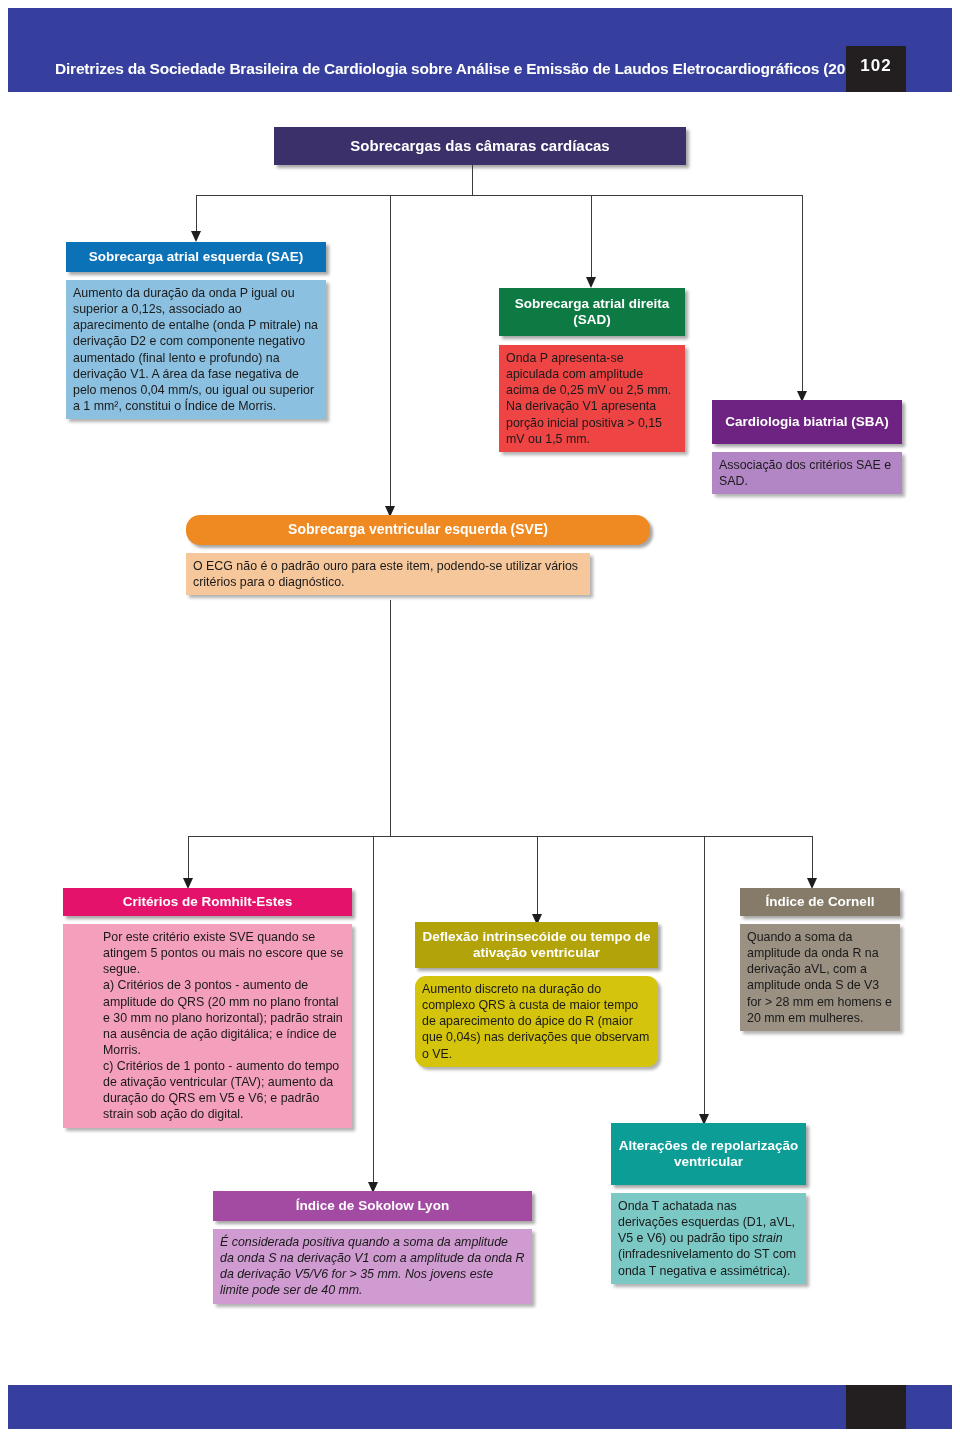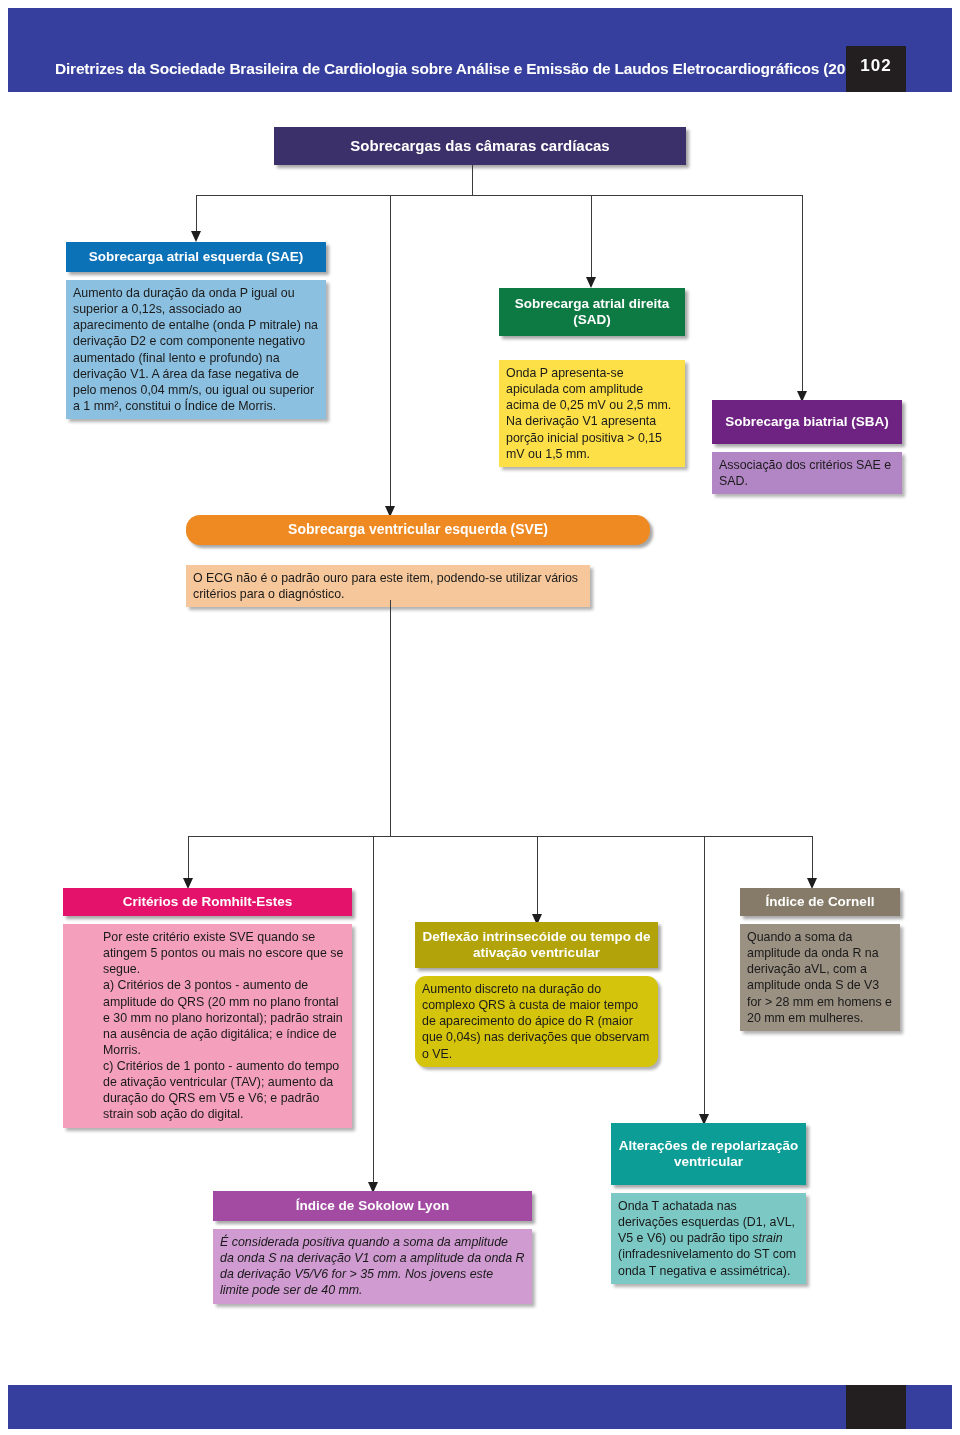--- a/index.html
+++ b/index.html
@@ -104,35 +104,35 @@
 
 <div class="node" style="left:66px;top:242px;width:260px;">
   <div class="hdrbox" style="width:260px;height:30px;background:#0c72b8;font-size:13.5px;">Sobrecarga atrial esquerda (SAE)</div>
   <div class="bodybox" style="top:38px;width:260px;background:#8cc0e0;font-size:12.4px;">
     <p>Aumento da duração da onda P igual ou superior a 0,12s, associado ao aparecimento de entalhe (onda P mitrale) na derivação D2 e com componente negativo aumentado (final lento e profundo) na derivação V1. A área da fase negativa de pelo menos 0,04 mm/s, ou igual ou superior a 1 mm², constitui o Índice de Morris.</p>
   </div>
 </div>
 
 <div class="node" style="left:499px;top:288px;width:186px;">
   <div class="hdrbox" style="width:186px;height:48px;background:#0e7a43;font-size:13.5px;">Sobrecarga atrial direita (SAD)</div>
-  <div class="bodybox" style="top:72px;width:186px;background:#fde047;font-size:12.4px;">
+  <div class="bodybox" style="top:57px;width:186px;background:#ef4444;font-size:12.4px;">
     <p>Onda P apresenta-se apiculada com amplitude acima de 0,25 mV ou 2,5 mm. Na derivação V1 apresenta porção inicial positiva &gt; 0,15 mV ou 1,5 mm.</p>
   </div>
 </div>
 
 <div class="node" style="left:712px;top:400px;width:190px;">
-  <div class="hdrbox" style="width:190px;height:44px;background:#6e2282;font-size:13.5px;">Sobrecarga biatrial (SBA)</div>
+  <div class="hdrbox" style="width:190px;height:44px;background:#6e2282;font-size:13.5px;">Cardiologia biatrial (SBA)</div>
   <div class="bodybox" style="top:52px;width:190px;background:#b285c4;font-size:12.4px;">
     <p>Associação dos critérios SAE e SAD.</p>
   </div>
 </div>
 
 <div class="node" style="left:186px;top:515px;width:404px;">
   <div class="hdrbox" style="width:464px;height:30px;background:#ef8a22;font-size:14px;border-radius:14px;">Sobrecarga ventricular esquerda (SVE)</div>
-  <div class="bodybox" style="top:38px;width:404px;background:#f6c79a;font-size:12.4px;margin-top:12px;">
+  <div class="bodybox" style="top:38px;width:404px;background:#f6c79a;font-size:12.4px;">
     <p>O ECG não é o padrão ouro para este item, podendo-se utilizar vários critérios para o diagnóstico.</p>
   </div>
 </div>
 
 <div class="vline" style="left:390px;top:600px;height:236px;"></div>
 <div class="hline" style="left:188px;top:836px;width:625px;"></div>
 
 <div class="vline" style="left:188px;top:836px;height:44px;"></div>
 <div class="arrowhead" style="left:183px;top:878px;"></div>
 

